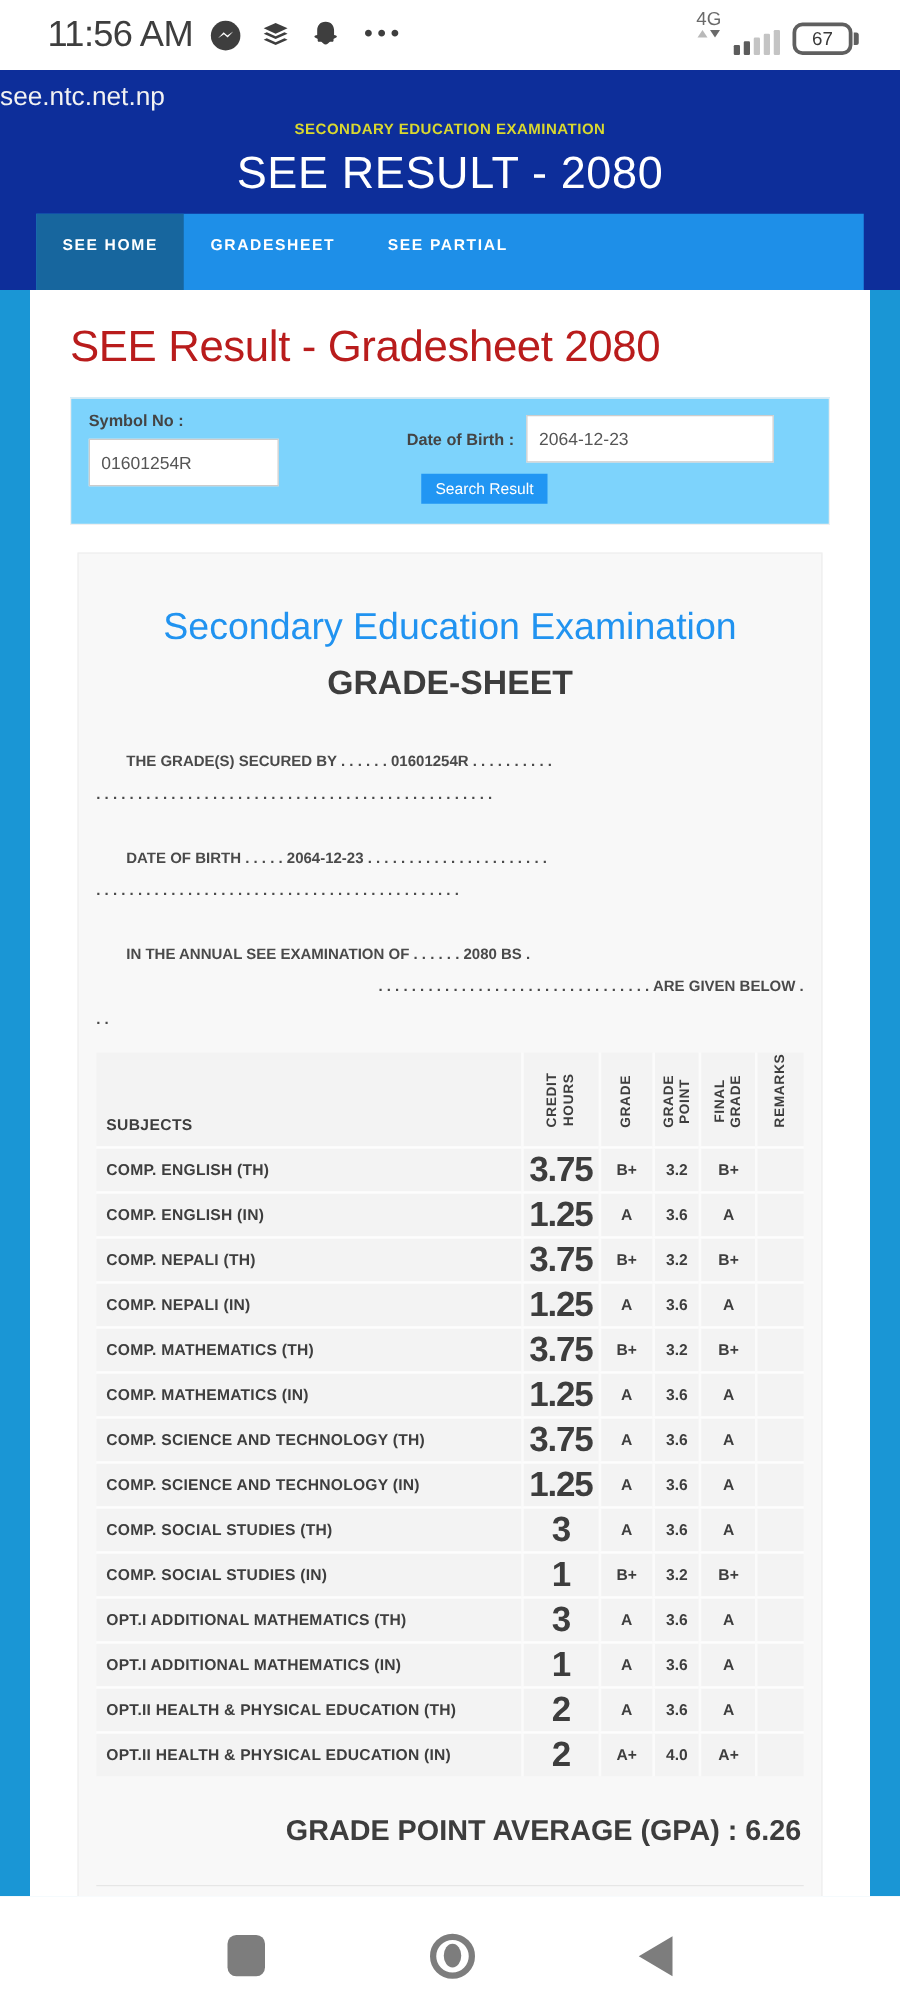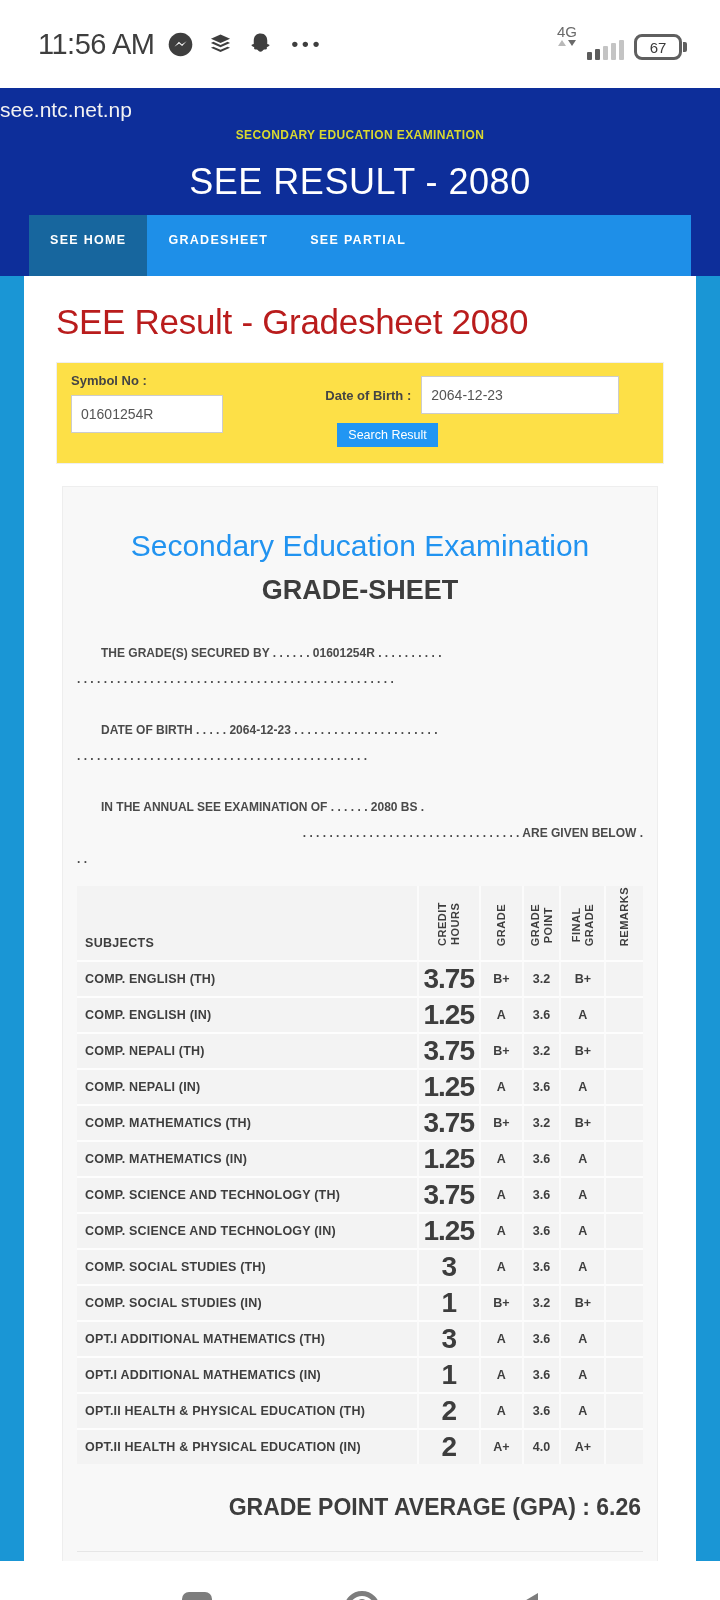--- a/index.html
+++ b/index.html
@@ -5,21 +5,21 @@
   * { box-sizing: border-box; }
   html,body { margin:0; padding:0; }
   body {
     width:720px; height:1600px;
     font-family:"Liberation Sans", sans-serif;
     background:#ffffff;
     overflow:hidden;
   }
 
   
-  .status-bar { height:88px; background:#fff; display:flex; justify-content:space-between; align-items:center; padding:0 32px 0 38px; }
+  .status-bar { height:56px; background:#fff; display:flex; justify-content:space-between; align-items:center; padding:0 32px 0 38px; }
   .sb-left { display:flex; align-items:center; gap:13px; }
   .sb-time { font-size:29px; color:#3e3e3e; letter-spacing:-0.5px; }
   .sb-icon { display:inline-flex; width:27px; height:27px; }
   .sb-icon svg { width:100%; height:100%; }
   .sb-dots { font-size:19px; color:#3e3e3e; letter-spacing:4px; margin-left:4px; font-weight:bold; }
   .sb-right { display:flex; align-items:flex-end; gap:10px; padding-bottom:4px; }
   .net-group { display:flex; flex-direction:column; align-items:center; line-height:1; margin-bottom:14px; }
   .net-label { font-size:15px; color:#6a6a6a; }
   .net-arrows { display:flex; gap:2px; margin-top:1px; }
   .arr { width:0; height:0; }
@@ -30,31 +30,31 @@
   .b1{height:8px} .b2{height:11px} .b3{height:14px} .b4{height:17px} .b5{height:20px}
   .bar.on { background:#5c5c5c; }
   .battery { position:relative; width:48px; height:26px; border:3px solid #5f5f5f; border-radius:8px; display:flex; align-items:center; justify-content:center; margin-right:6px; }
   .batt-num { font-size:15px; color:#3a3a3a; }
   .battery::after { content:""; position:absolute; right:-8px; top:5px; width:4px; height:10px; background:#5f5f5f; border-radius:0 2px 2px 0; }
 
   
   .app-header { background:#0d2e9a; padding-top:10px; }
   .site-url { text-align:left; color:#f2f2f2; font-size:21px; }
   .exam-subtitle { text-align:center; color:#d9d82f; font-size:12px; font-weight:bold; letter-spacing:0.4px; margin-top:6px; }
-  .header-title { text-align:center; color:#ffffff; font-size:36px; margin:19px 0 12px; letter-spacing:0.5px; }
+  .header-title { text-align:center; color:#ffffff; font-size:36px; margin:7px 0 12px; letter-spacing:0.5px; }
   .nav-strip { margin:0 29px; background:#1e8fe8; display:flex; height:61px; }
   .nav-tab { color:#fff; font-size:12.5px; font-weight:bold; letter-spacing:1.3px; line-height:50px; padding:0 21px; text-decoration:none; cursor:pointer; }
   .nav-tab.active { background:#17669e; }
 
   
   .content-outer { background:#1a96d5; padding:0 24px; height:1285px; }
   .content-inner { background:#fff; height:100%; overflow:hidden; }
   .page-title { color:#b91c1c; font-size:35px; font-weight:400; margin:0 32px; padding-top:26px; letter-spacing:-0.3px; }
 
-  .search-panel { margin:20px 32px 0; background:#fde047; border:1px solid #efefef; padding:10px 14px 16px; display:flex; }
+  .search-panel { margin:20px 32px 0; background:#7dd3fc; border:1px solid #efefef; padding:10px 14px 16px; display:flex; }
   .sym-col { width:44%; }
   .field-label { font-size:13px; font-weight:bold; color:#444; }
   .sym-col .field-label { display:block; margin-bottom:7px; }
   .text-input { height:38px; border:1px solid #ccc; background:#fff; font-size:14px; color:#555; padding:0 9px; font-family:inherit; }
   .sym-input { width:152px; }
   .dob-col { flex:1; padding-top:3px; }
   .dob-row { display:flex; align-items:center; gap:10px; }
   .dob-input { width:198px; }
   .search-btn { margin:9px 0 0 12px; background:#2196f3; color:#fff; border:none; font-size:12.5px; padding:5px 11px; font-family:Liberation Sans, sans-serif; cursor:pointer; }
 

